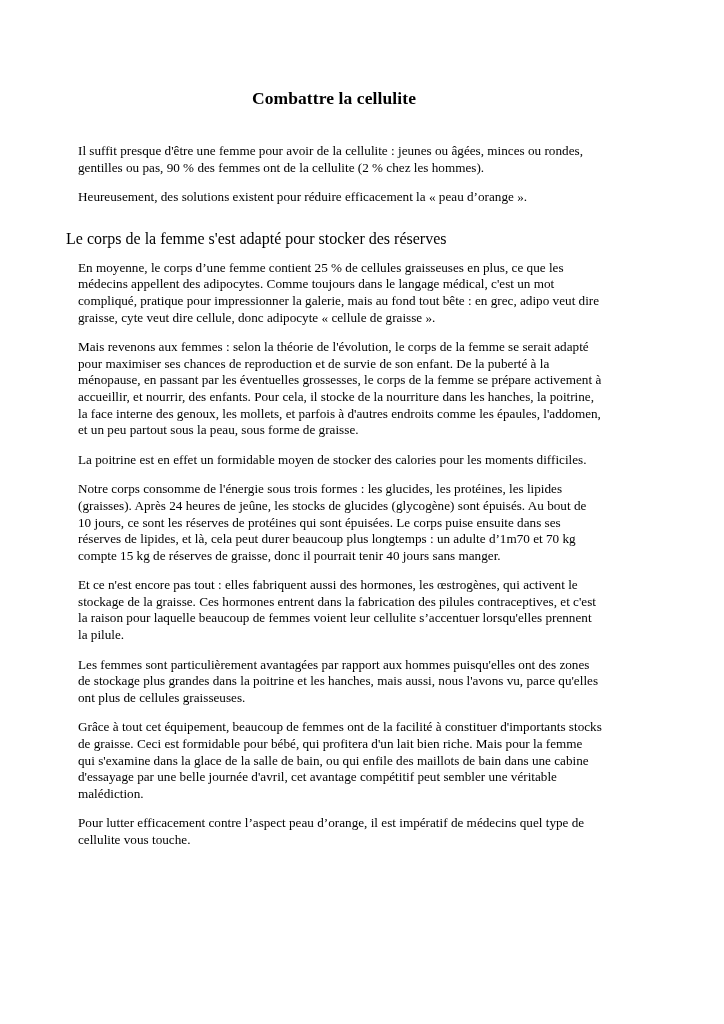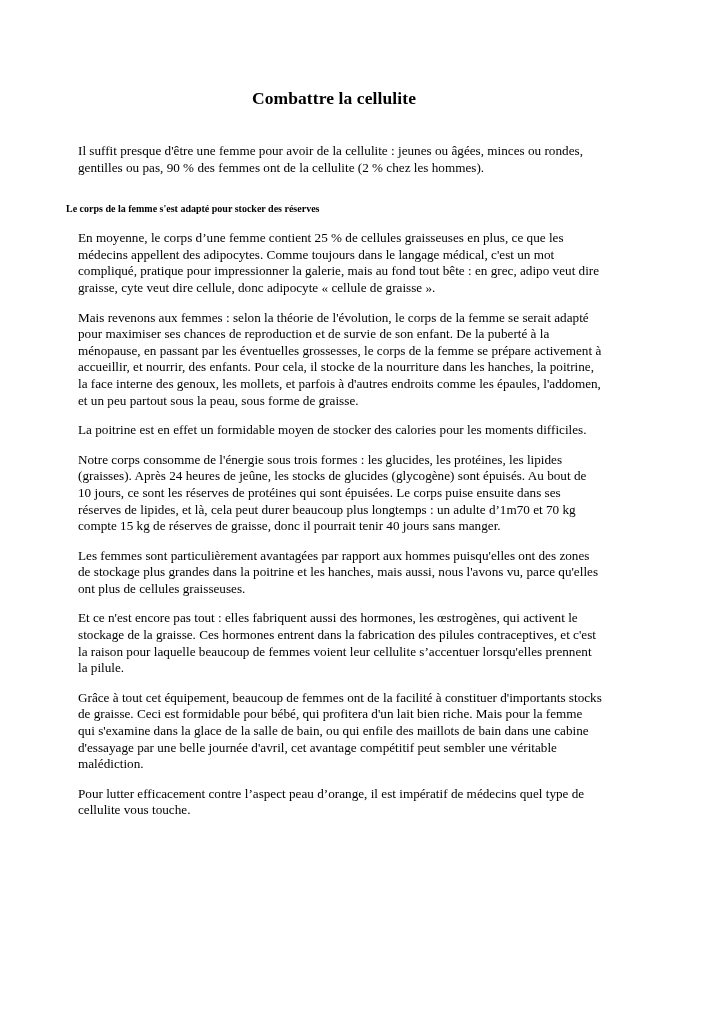--- a/index.html
+++ b/index.html
@@ -28,42 +28,43 @@
     margin: 0 0 34px 0;
     letter-spacing: 0.1px;
   }
   .para {
     font-size: 13.2px;
     line-height: 16.6px;
     text-align: left;
     margin: 0 0 13px 12px;
   }
   .section-heading {
-    font-size: 10px;
-    font-weight: bold;
+    font-size: 16px;
+    font-weight: normal;
     margin: 24px 0 12px 0;
     line-height: 18px;
   }
   .section-heading.tight {
     margin-top: 26px;
   }
 </style>
 </head>
 <body>
 
 <div class="page">
   <h1 class="doc-title">Combattre la cellulite</h1>
 
   <p class="para">Il suffit presque d'être une femme pour avoir de la cellulite : jeunes ou âgées, minces ou rondes, gentilles ou pas, 90 % des femmes ont de la cellulite (2 % chez les hommes).</p>
+  <p class="para">Heureusement, des solutions existent pour réduire efficacement la « peau d’orange ».</p>
 
   <h2 class="section-heading">Le corps de la femme s'est adapté pour stocker des réserves</h2>
 
   <p class="para">En moyenne, le corps d’une femme contient 25 % de cellules graisseuses en plus, ce que les médecins appellent des adipocytes. Comme toujours dans le langage médical, c'est un mot compliqué, pratique pour impressionner la galerie, mais au fond tout bête : en grec, adipo veut dire graisse, cyte veut dire cellule, donc adipocyte « cellule de graisse ».</p>
   <p class="para">Mais revenons aux femmes : selon la théorie de l'évolution, le corps de la femme se serait adapté pour maximiser ses chances de reproduction et de survie de son enfant. De la puberté à la ménopause, en passant par les éventuelles grossesses, le corps de la femme se prépare activement à accueillir, et nourrir, des enfants. Pour cela, il stocke de la nourriture dans les hanches, la poitrine, la face interne des genoux, les mollets, et parfois à d'autres endroits comme les épaules, l'addomen, et un peu partout sous la peau, sous forme de graisse.</p>
   <p class="para">La poitrine est en effet un formidable moyen de stocker des calories pour les moments difficiles.</p>
   <p class="para">Notre corps consomme de l'énergie sous trois formes : les glucides, les protéines, les lipides (graisses). Après 24 heures de jeûne, les stocks de glucides (glycogène) sont épuisés. Au bout de 10 jours, ce sont les réserves de protéines qui sont épuisées. Le corps puise ensuite dans ses réserves de lipides, et là, cela peut durer beaucoup plus longtemps : un adulte d’1m70 et 70 kg compte 15 kg de réserves de graisse, donc il pourrait tenir 40 jours sans manger.</p>
+  <p class="para">Et ce n'est encore pas tout : elles fabriquent aussi des hormones, les œstrogènes, qui activent le stockage de la graisse. Ces hormones entrent dans la fabrication des pilules contraceptives, et c'est la raison pour laquelle beaucoup de femmes voient leur cellulite s’accentuer lorsqu'elles prennent la pilule.</p>
   <p class="para">Les femmes sont particulièrement avantagées par rapport aux hommes puisqu'elles ont des zones de stockage plus grandes dans la poitrine et les hanches, mais aussi, nous l'avons vu, parce qu'elles ont plus de cellules graisseuses.</p>
-  <p class="para">Et ce n'est encore pas tout : elles fabriquent aussi des hormones, les œstrogènes, qui activent le stockage de la graisse. Ces hormones entrent dans la fabrication des pilules contraceptives, et c'est la raison pour laquelle beaucoup de femmes voient leur cellulite s’accentuer lorsqu'elles prennent la pilule.</p>
   <p class="para">Grâce à tout cet équipement, beaucoup de femmes ont de la facilité à constituer d'importants stocks de graisse. Ceci est formidable pour bébé, qui profitera d'un lait bien riche. Mais pour la femme qui s'examine dans la glace de la salle de bain, ou qui enfile des maillots de bain dans une cabine d'essayage par une belle journée d'avril, cet avantage compétitif peut sembler une véritable malédiction.</p>
 
 
   <p class="para">Pour lutter efficacement contre l’aspect peau d’orange, il est impératif de médecins quel type de cellulite vous touche.</p>
 </div>
 
 </body></html>

